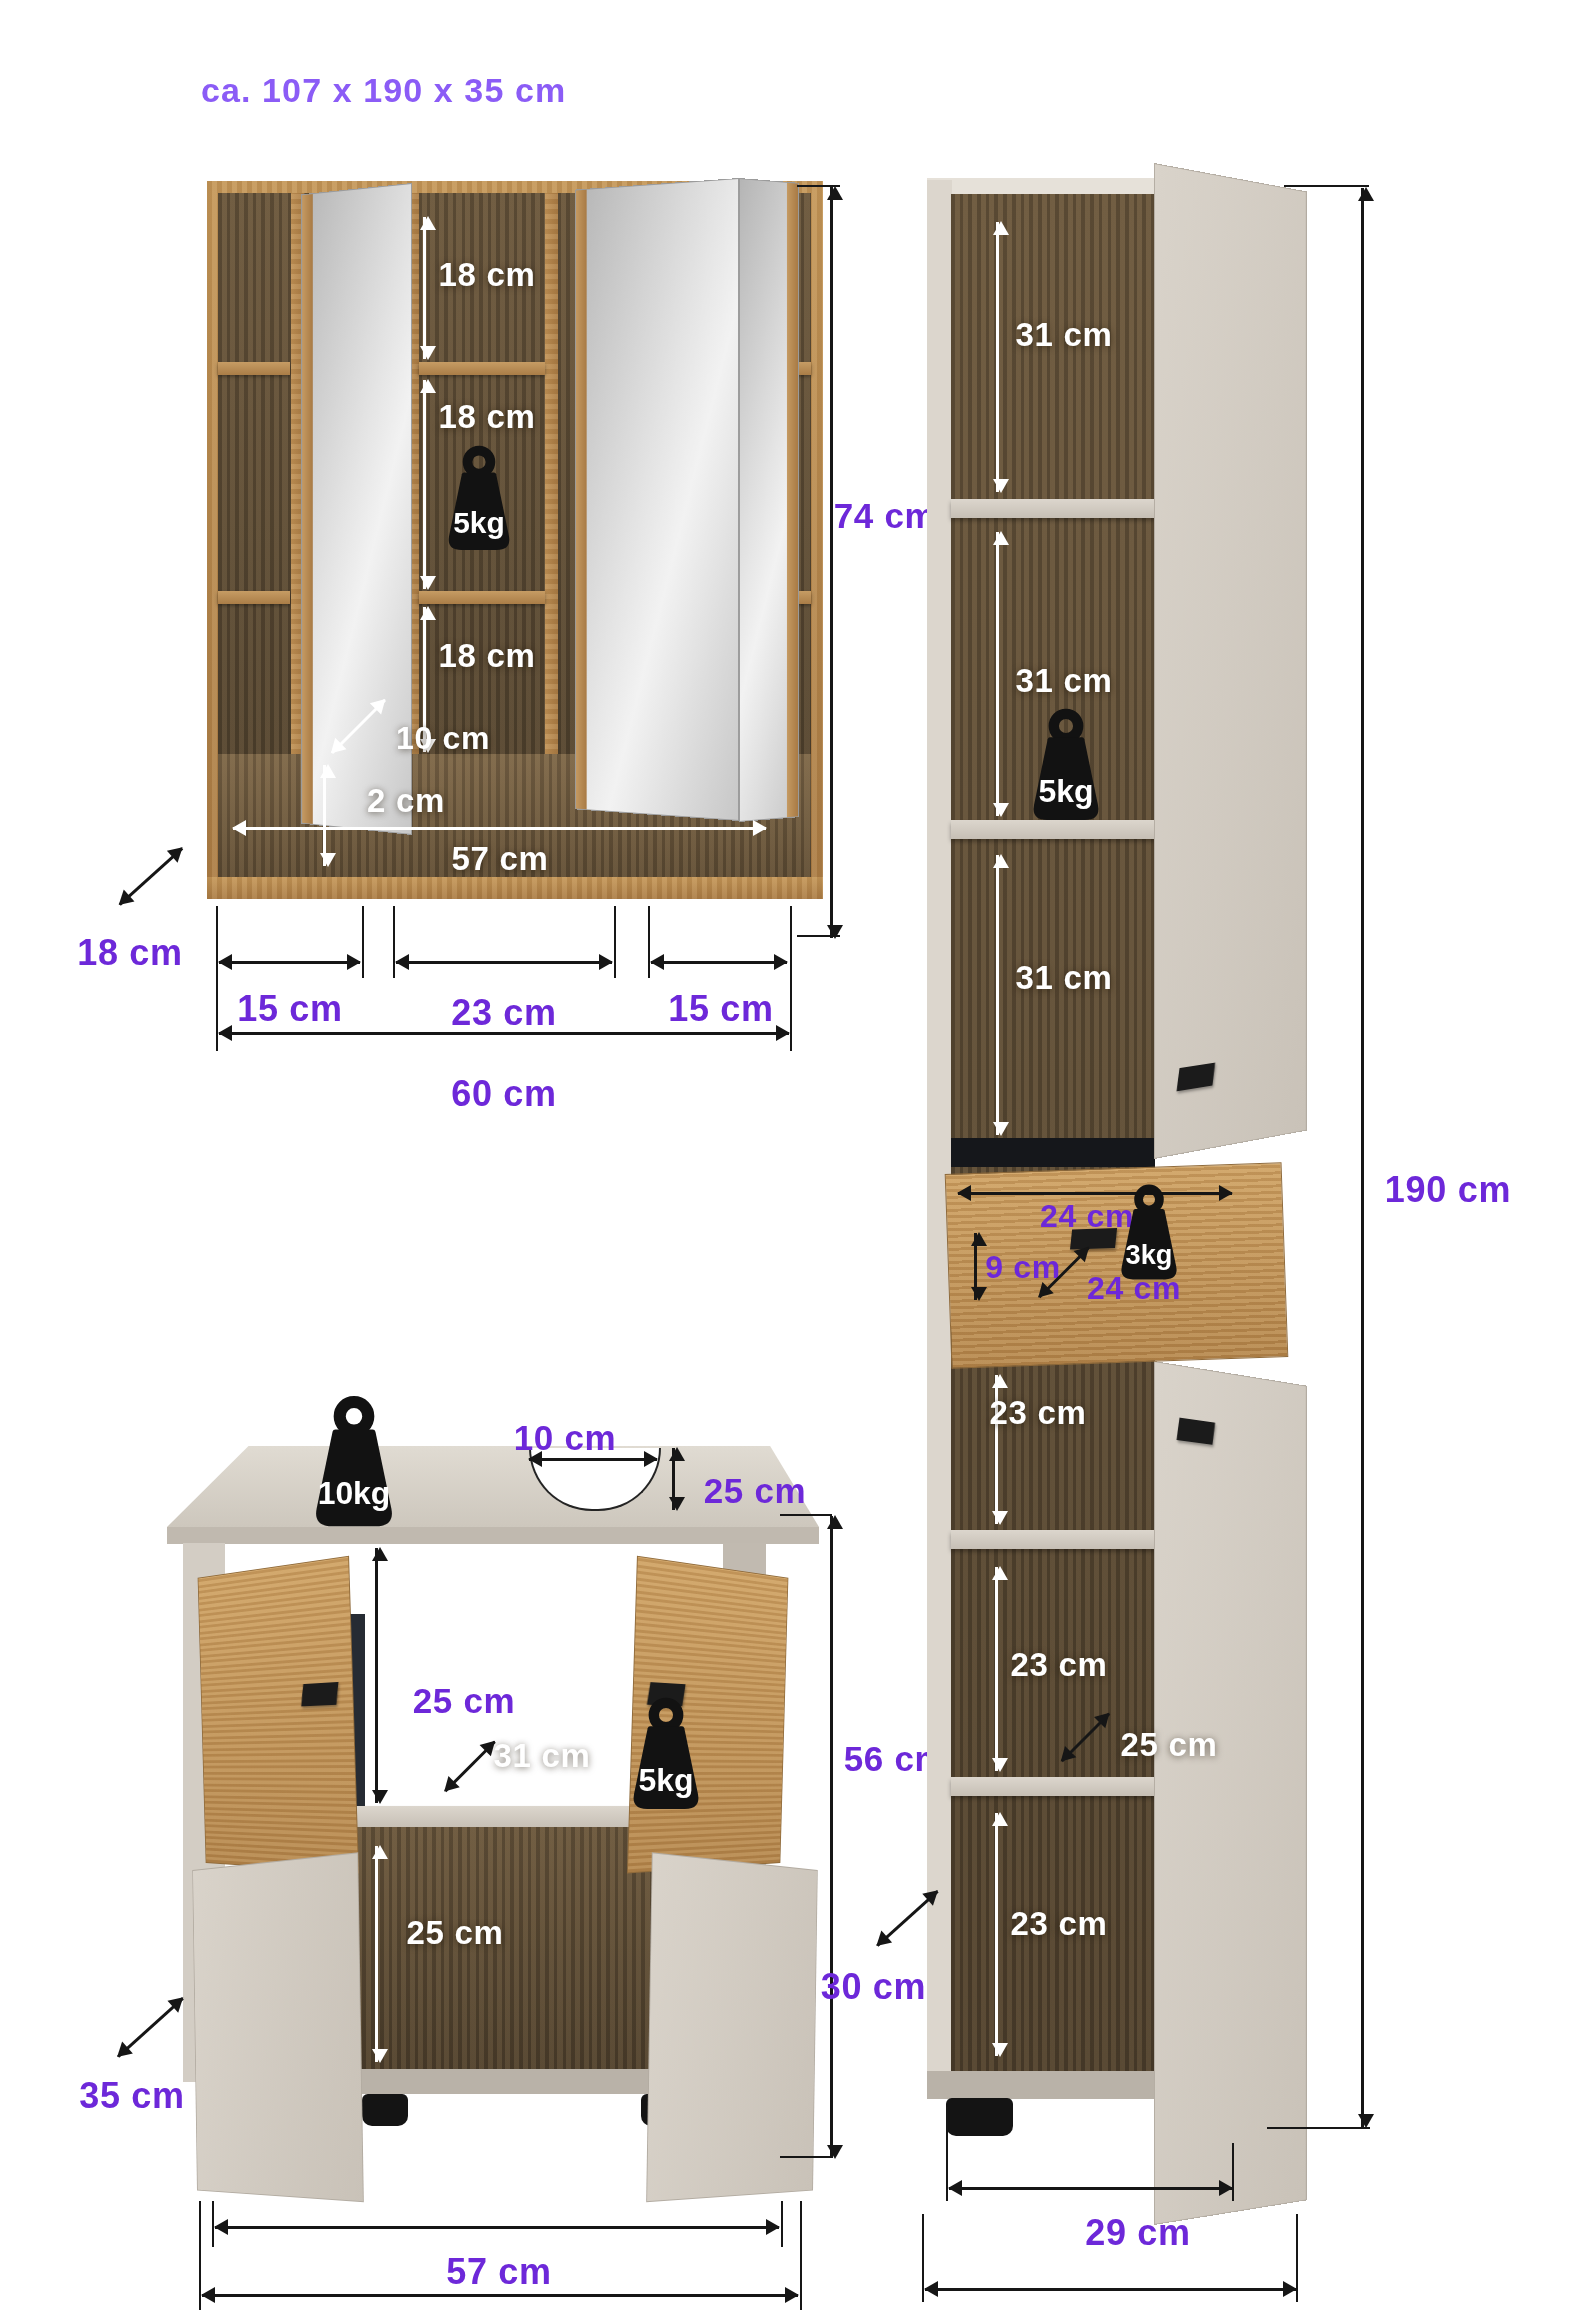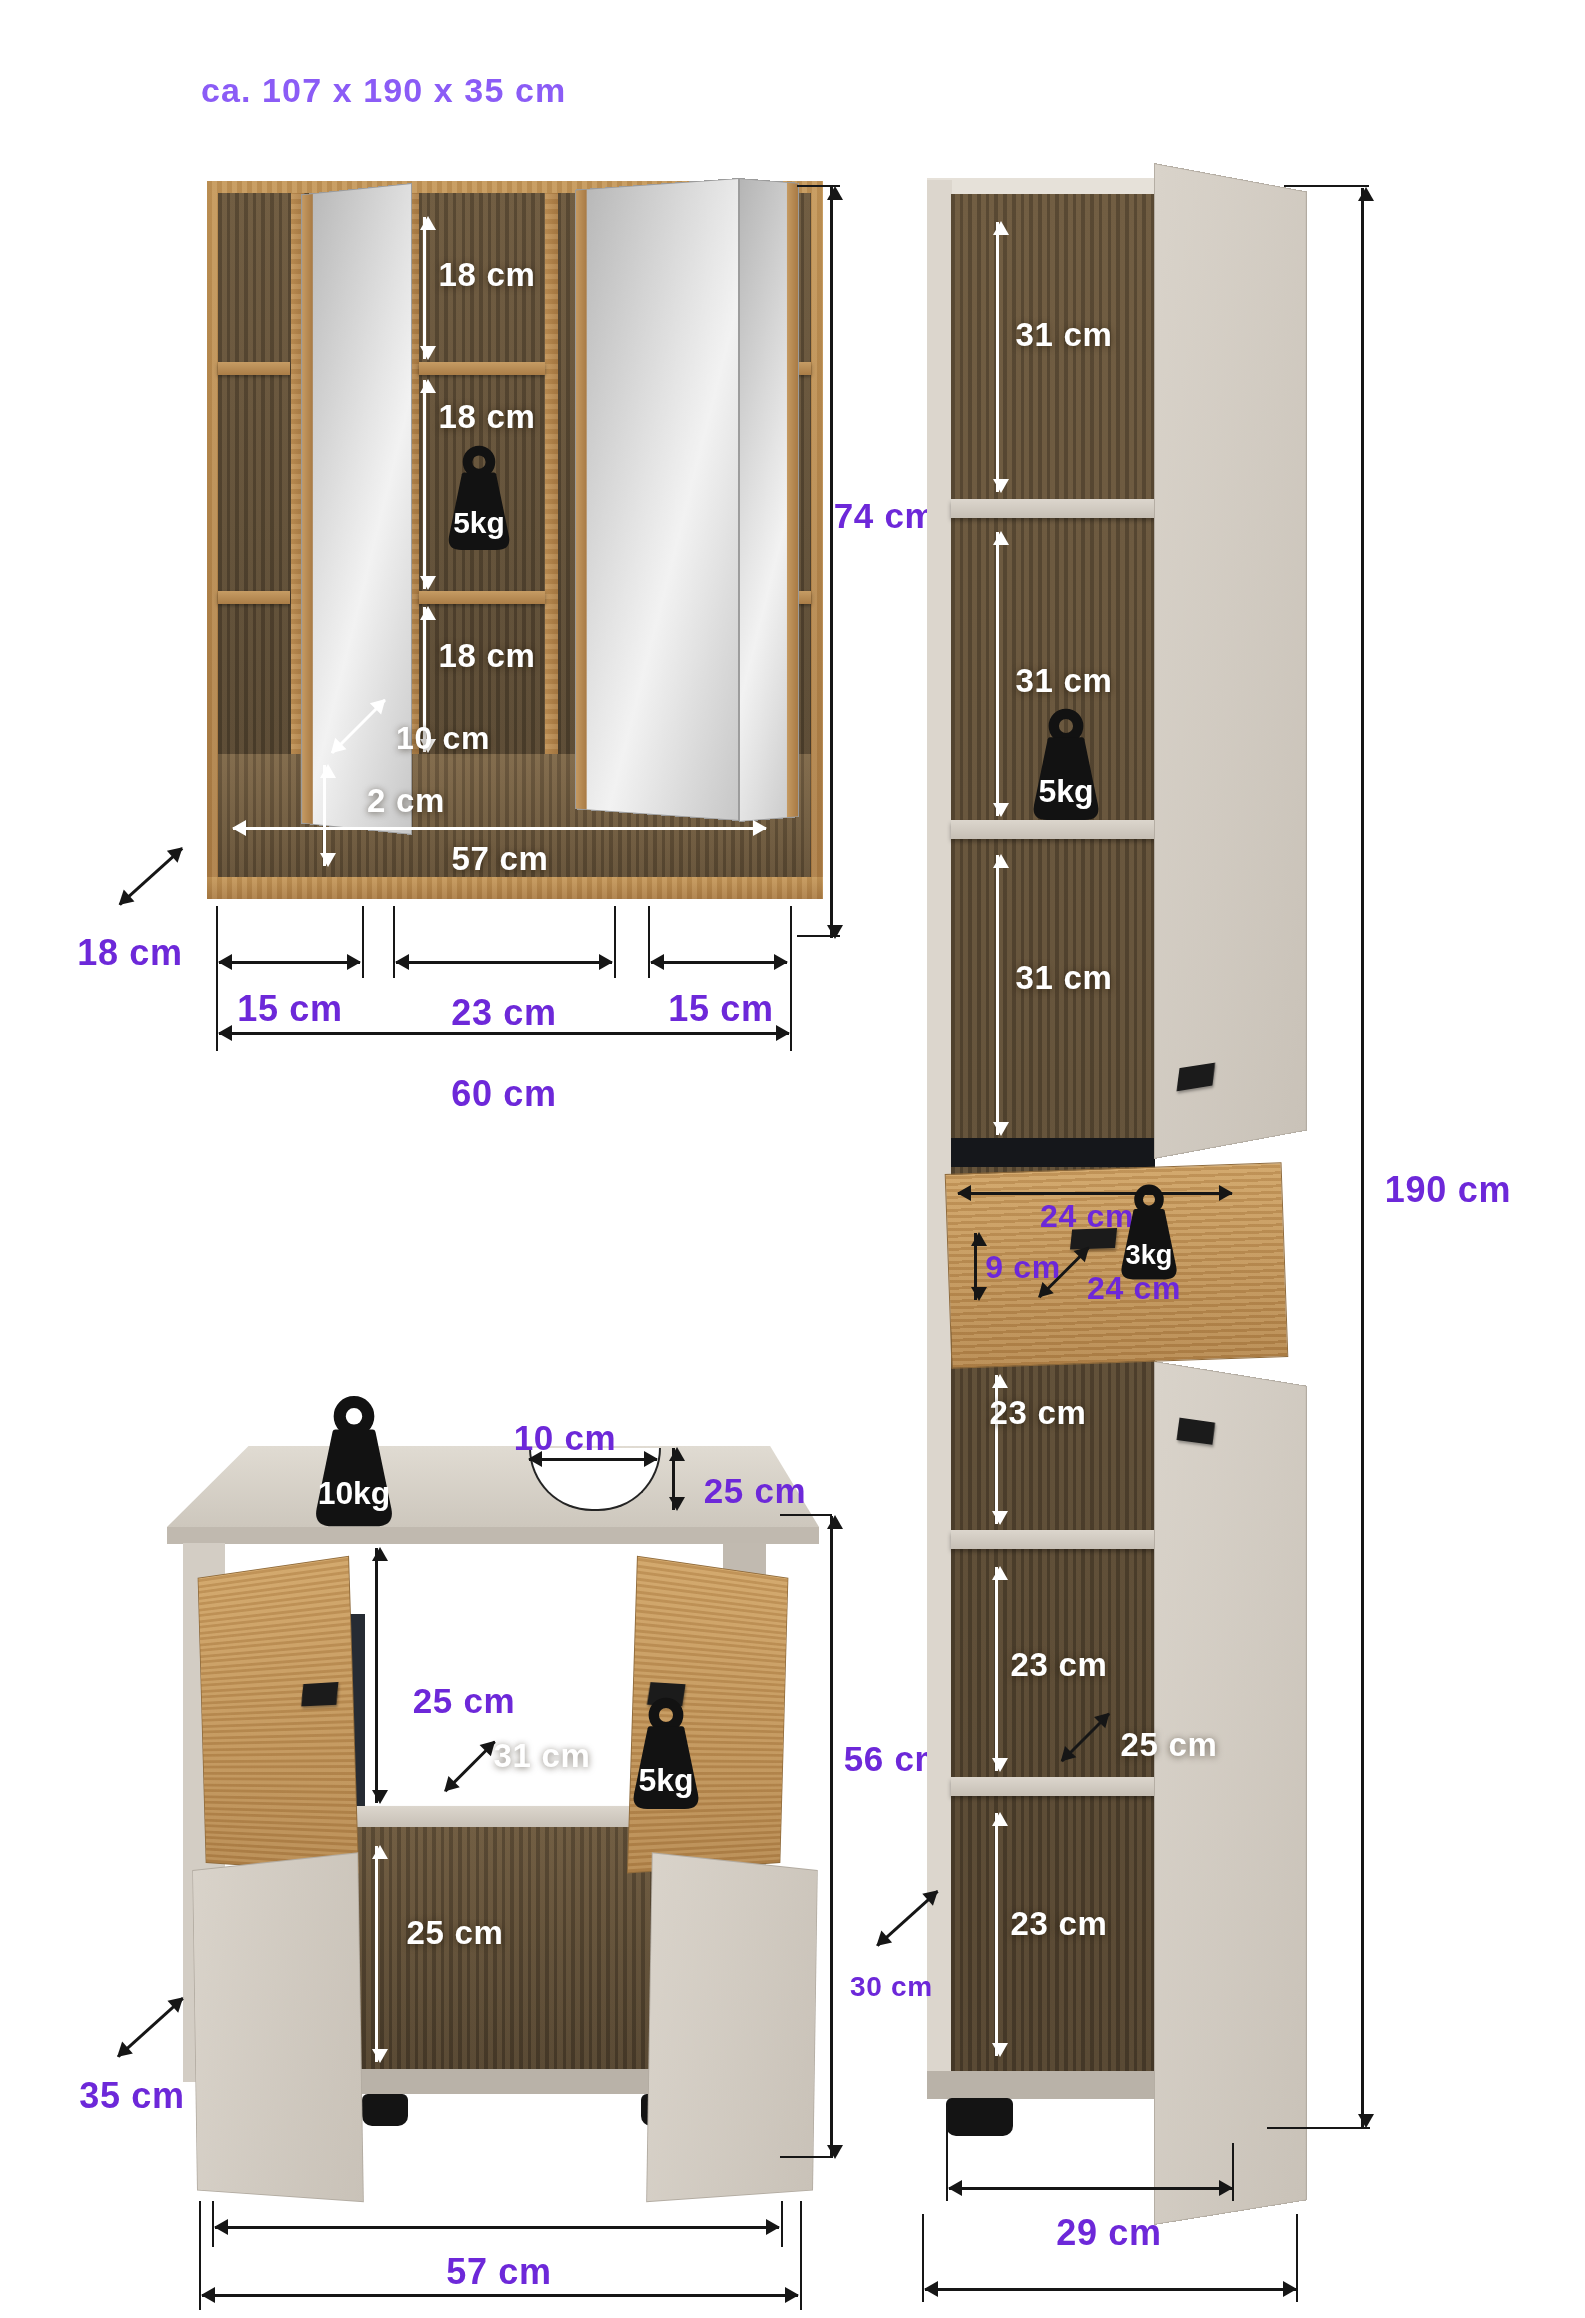--- a/index.html
+++ b/index.html
@@ -232,24 +232,24 @@
   <div class="ah blk" style="left:1052px;top:1736px;width:67px;transform:rotate(-45deg);"></div>
   <div class="lbl" style="left:1169px;top:1745px;">25 cm</div>
   <div class="av" style="left:995px;top:1813px;height:243px;"></div>
   <div class="lbl" style="left:1059px;top:1924px;">23 cm</div>
 
   <div class="tk" style="left:1284px;top:185px;width:85px;height:2.2px;"></div>
   <div class="tk" style="left:1267px;top:2127px;width:103px;height:2.2px;"></div>
   <div class="av blk" style="left:1361px;top:188px;height:1939px;"></div>
   <div class="lbl lb" style="left:1448px;top:1190px;font-size:36px;">190 cm</div>
   <div class="ah blk" style="left:867px;top:1917px;width:81px;transform:rotate(-42deg);"></div>
-  <div class="lbl lb" style="left:888px;top:1987px;font-size:28px;padding-left:7px;">30 cm</div>
+  <div class="lbl lb" style="left:870px;top:1987px;font-size:36px;padding-left:7px;">30 cm</div>
   <div class="tk" style="left:946px;top:2107px;width:2.2px;height:94px;"></div>
   <div class="tk" style="left:1232px;top:2143px;width:2.2px;height:58px;"></div>
   <div class="ah blk" style="left:949px;top:2187px;width:283px;"></div>
-  <div class="lbl lb" style="left:1109px;top:2233px;font-size:36px;">29 cm</div>
+  <div class="lbl lb" style="left:1138px;top:2233px;font-size:36px;">29 cm</div>
   <div class="tk" style="left:922px;top:2214px;width:2.2px;height:88px;"></div>
   <div class="tk" style="left:1296px;top:2214px;width:2.2px;height:88px;"></div>
   <div class="ah blk" style="left:925px;top:2288px;width:371px;"></div>
   <div class="lbl lb" style="left:1110px;top:2335px;font-size:36px;">32 cm</div>
 
 </div>
 
 
 </body></html>

